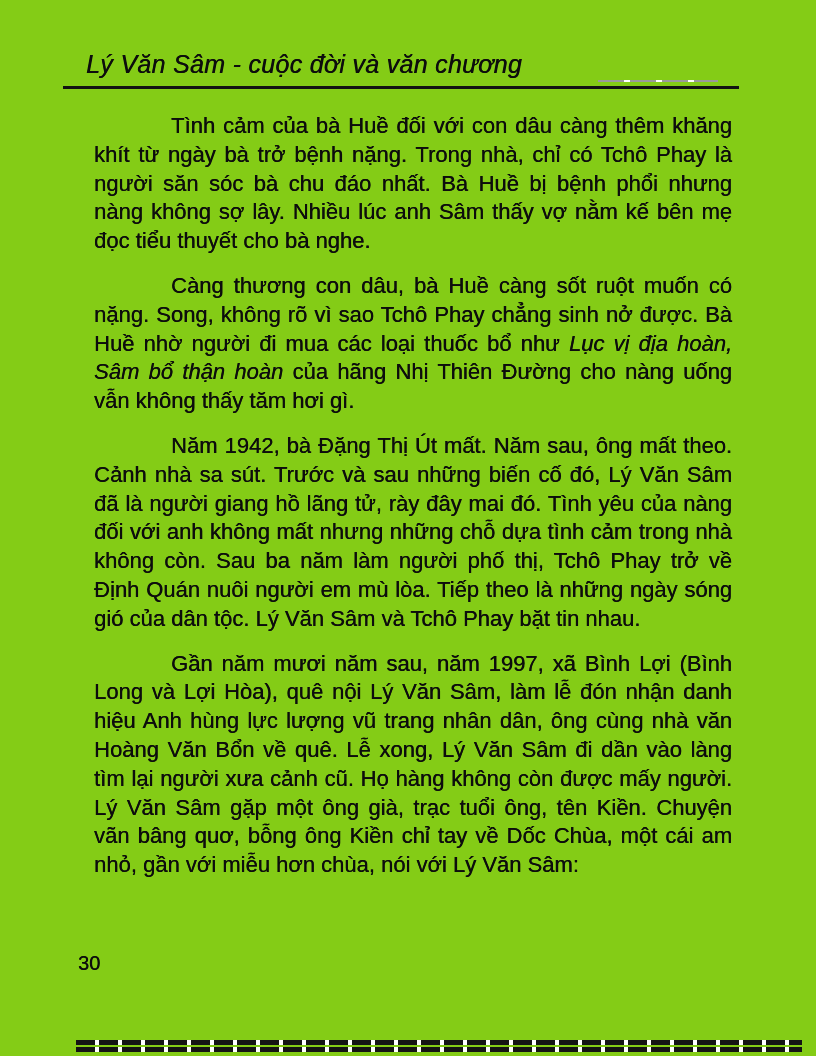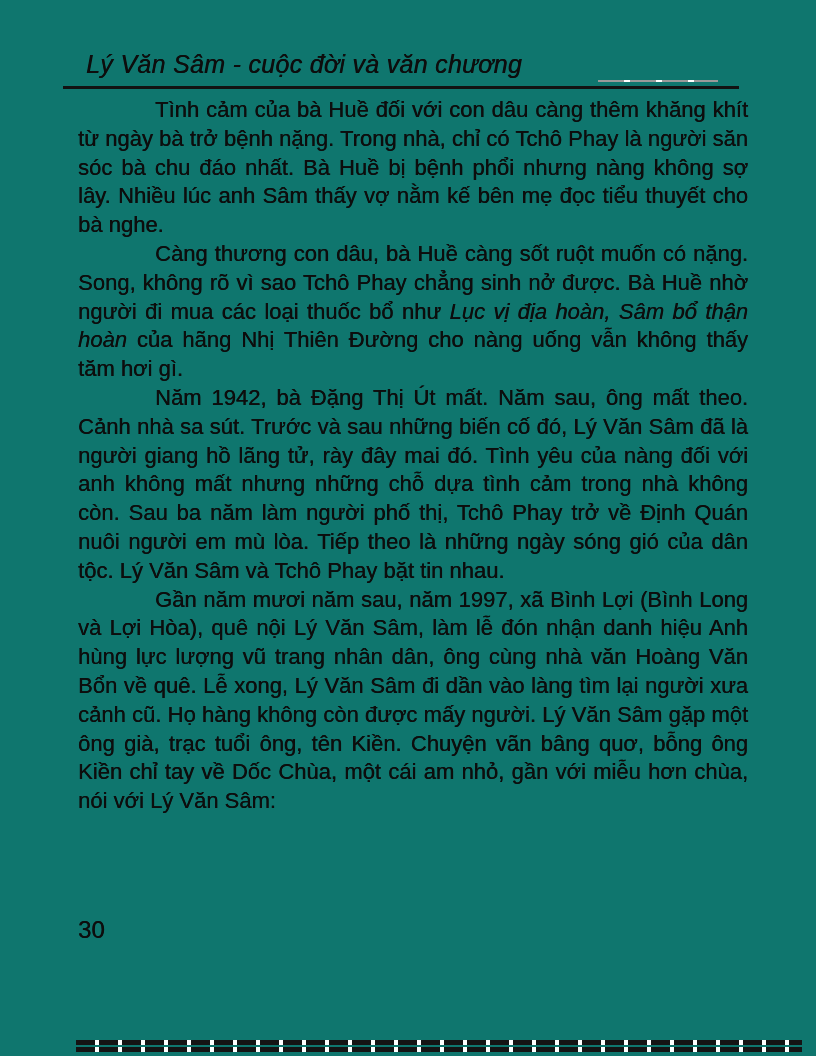--- a/index.html
+++ b/index.html
@@ -1,43 +1,43 @@
 <!DOCTYPE html>
 <html><head>
 <meta charset="utf-8">
 <style>
   html,body{margin:0;padding:0;}
   body{
     width:816px;height:1056px;position:relative;overflow:hidden;
     background:#ffffff;color:#101010;
     font-family:"Liberation Sans", sans-serif;
   }
-  .page{position:absolute;inset:0;background:#0f766e;}
+  .page{position:absolute;inset:0;background:#84cc16;}
   .running-head{
     position:absolute;left:86px;top:50px;width:660px;
     font-size:25px;font-style:italic;font-weight:500;letter-spacing:.3px;
     color:#0d0d0d;text-shadow:.4px 0 0 currentColor;white-space:nowrap;
   }
   .head-rule{
     position:absolute;left:63px;top:86px;width:676px;height:3px;background:#121212;
   }
   .head-rule-faint{
     position:absolute;left:598px;top:80px;width:120px;height:2px;
     background:repeating-linear-gradient(90deg,#9a9a9a 0 26px,#ffffff 26px 32px);
   }
   .body-text{
     position:absolute;left:78px;top:96px;width:670px;
     font-size:22px;line-height:28.8px;text-align:justify;
     color:#0d0d0d;text-shadow:.35px 0 0 currentColor;
   }
-  .para{margin:0;text-indent:77px;}
+  .para{margin:16px;text-indent:77px;}
   .para .italic{font-style:italic;}
   .page-number{
-    position:absolute;left:78px;top:916px;
-    font-size:24px;color:#0d0d0d;text-shadow:.35px 0 0 currentColor;text-align:center;
+    position:absolute;left:78px;top:952px;
+    font-size:20px;color:#0d0d0d;text-shadow:.35px 0 0 currentColor;text-align:center;
   }
   .scan-strip{
     position:absolute;left:76px;top:1040px;width:726px;height:12px;
   }
   .scan-strip .row{
     height:5px;margin-bottom:2px;
     background:repeating-linear-gradient(90deg,#141414 0 19px,#ffffff 19px 23px);
   }
 </style>
 </head>

